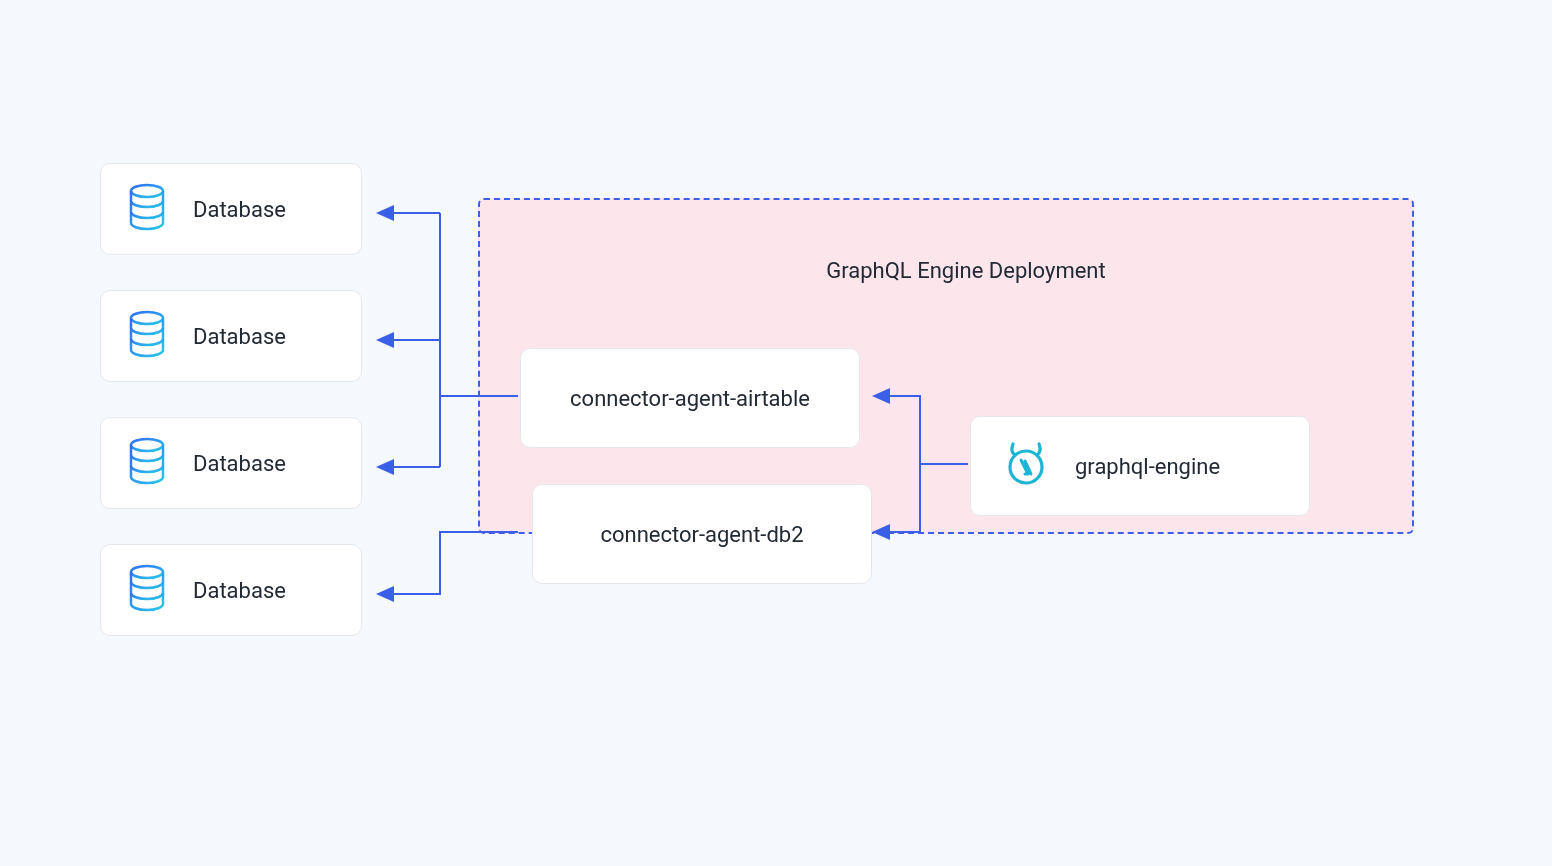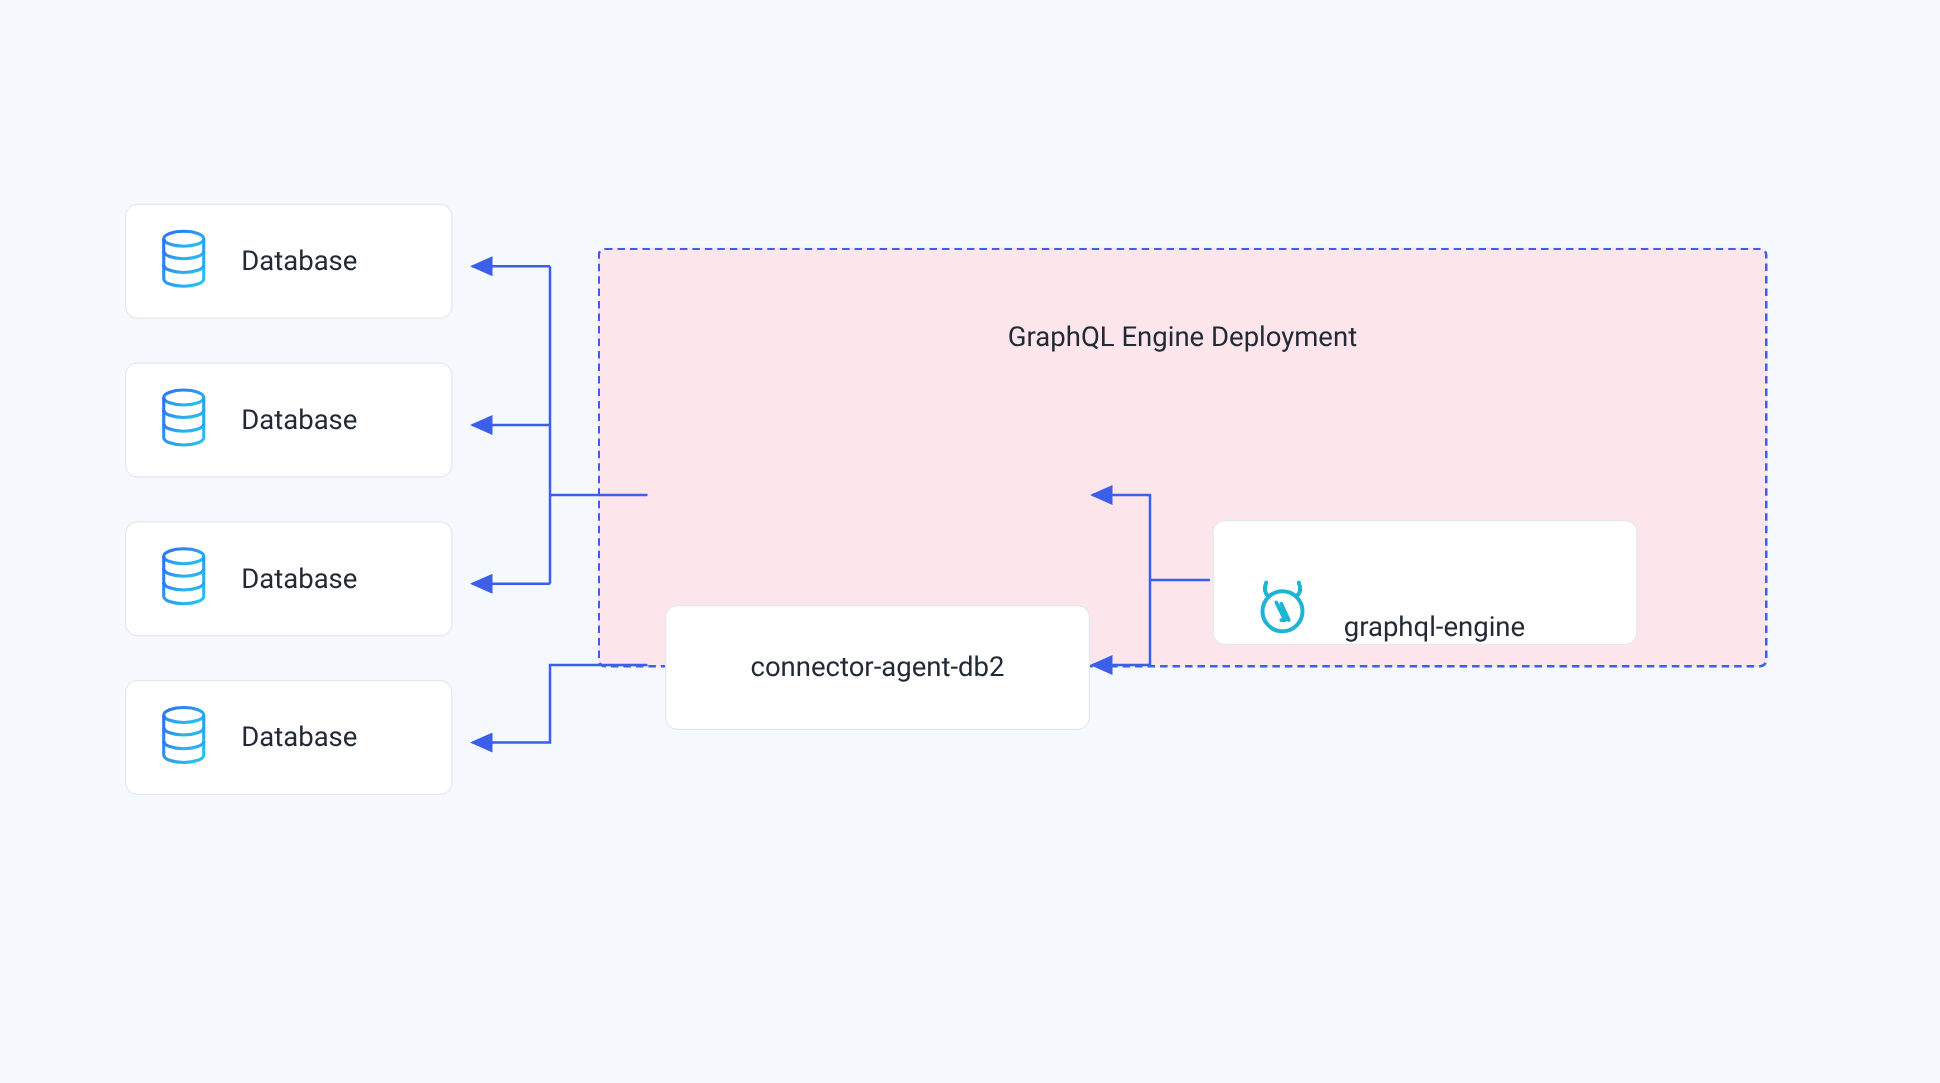--- a/index.html
+++ b/index.html
@@ -29,20 +29,21 @@
   }
   .deployment-box {
     position: absolute;
     left: 478px;
     top: 198px;
     width: 936px;
     height: 336px;
     background: #fce6ec;
     border: 2px dashed #3b5fe8;
     border-radius: 6px;
+    padding-left: 20px;
   }
   .deployment-title {
     position: absolute;
     width: 100%;
     text-align: center;
     top: 58px;
     font-size: 22px;
     color: #222a35;
   }
   .connector-box {
@@ -142,26 +143,29 @@
         <path d="M4 29 a16 6 0 0 0 32 0"></path>
       </g>
     </svg>
   </span>
   <span class="db-label">Database</span>
 </div>
 
 <div class="deployment-box">
   <div class="deployment-title">GraphQL Engine Deployment</div>
 
+  <div class="connector-box" style="left:40px; top:148px;">
+    <span>connector-agent-airtable</span>
+  </div>
 
   <div class="connector-box" style="left:52px; top:284px;">
     <span>connector-agent-db2</span>
   </div>
 
-  <div class="engine-box" style="left:490px; top:216px;align-items:flex-end;">
+  <div class="engine-box" style="left:490px; top:216px;">
     <span>
       <svg width="50" height="50" viewBox="0 0 50 50">
         <g fill="none" stroke="#1eb4d4" stroke-width="3.2" stroke-linecap="round" stroke-linejoin="round">
 
           <path d="M12 5 C10 10 11 14 14 16"></path>
           <path d="M38 5 C40 10 39 14 36 16"></path>
 
           <circle cx="25" cy="28" r="16"></circle>
         </g>
 

